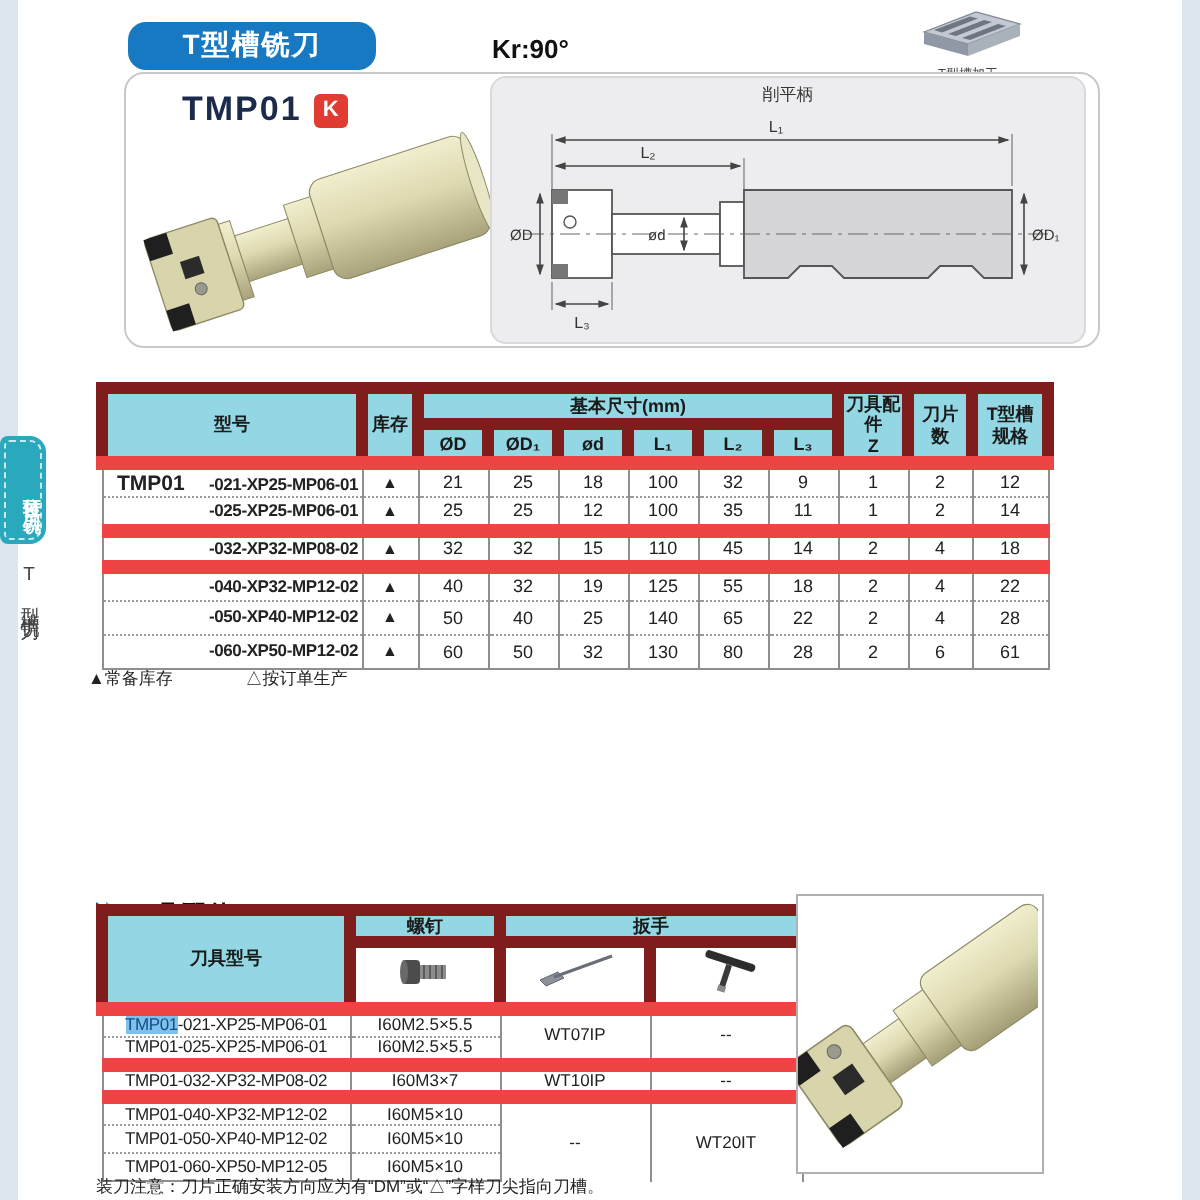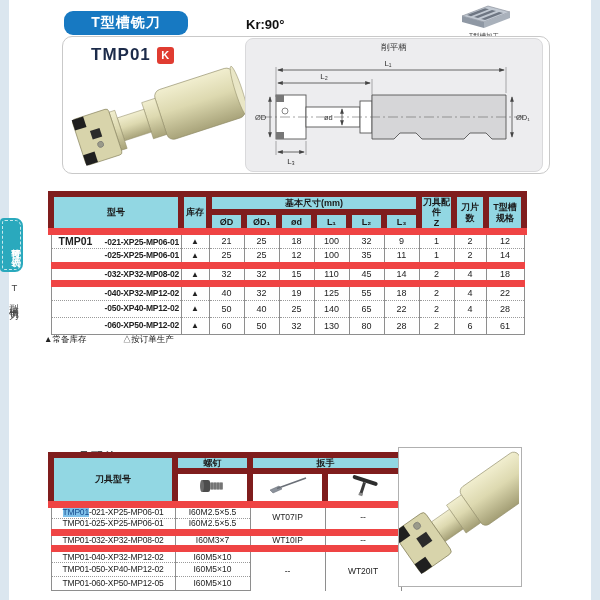--- a/index.html
+++ b/index.html
@@ -401,20 +401,21 @@
         <rect x="34" y="57" width="22" height="24" fill="url(#champ2)" stroke="#8f8a66" stroke-width="0.5"></rect>
         <rect x="-4" y="44" width="38" height="50" rx="4" fill="#d8d4ab" stroke="#8f8a66" stroke-width="0.8"></rect>
         <rect x="-4" y="44" width="13" height="12" fill="#1f1f1f"></rect>
         <rect x="-4" y="82" width="13" height="12" fill="#1f1f1f"></rect>
         <rect x="12" y="62" width="12" height="11" fill="#2b2b2b"></rect>
         <circle cx="20" cy="52" r="3.5" fill="#9a9a8a" stroke="#666" stroke-width="0.5"></circle>
       </g>
     </svg>
   </div>
 
+  <div class="note">装刀注意：刀片正确安装方向应为有“DM”或“△”字样刀尖指向刀槽。</div>
 
   <div class="side-tab">
     <div class="side-tab-inner">
       <span class="c1">可转位</span>
       <span class="c2">铣刀</span>
     </div>
   </div>
   <div class="side-cat">T型槽铣刀</div>
 </div>
 

